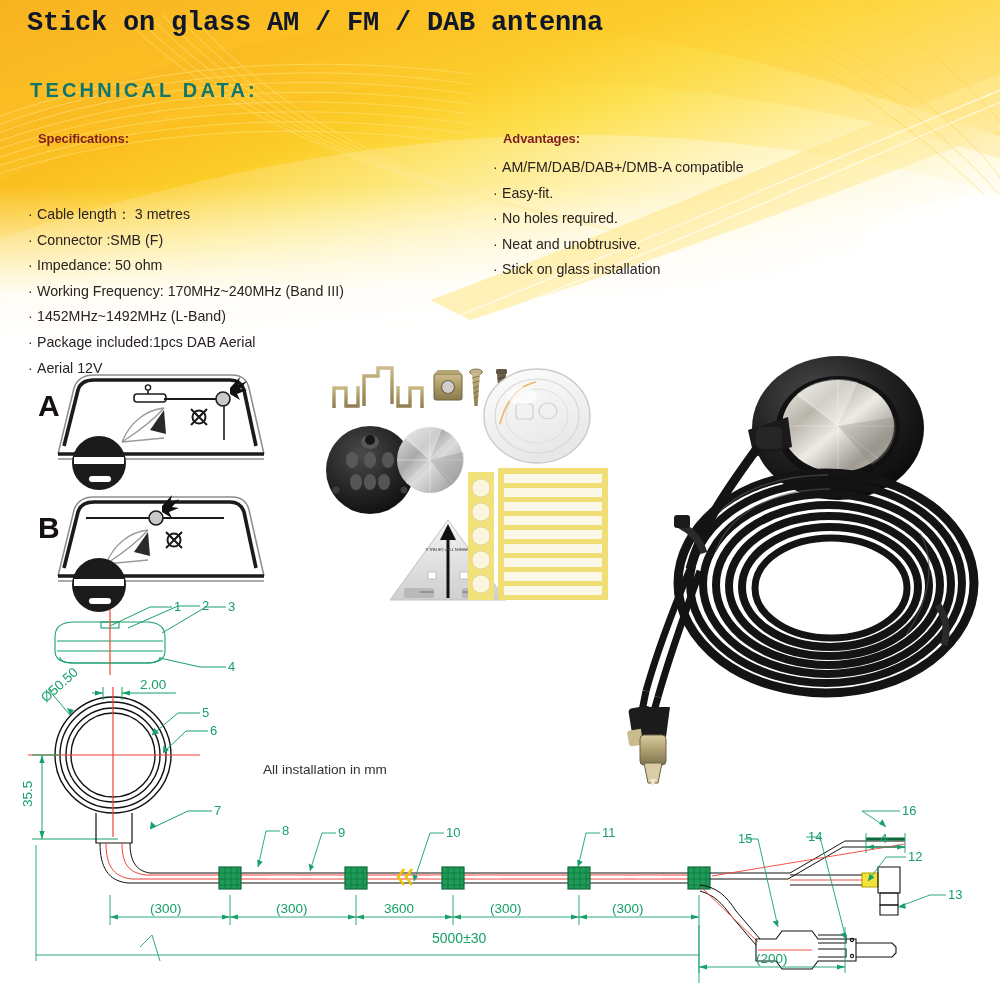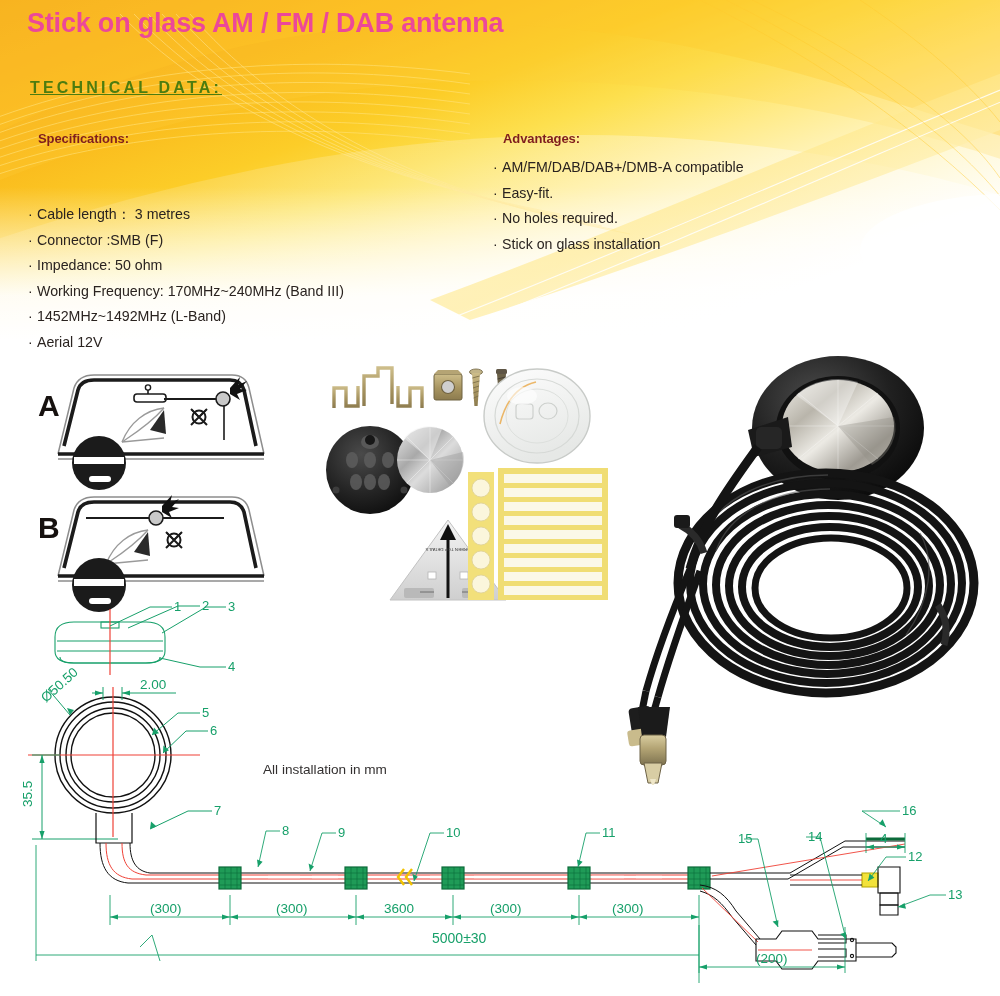--- a/index.html
+++ b/index.html
@@ -54,28 +54,27 @@
         #fde04f 46%,
         #ffeb8a 56%,
         #fff7cf 68%,
         #ffffff 82%);
   }
   #header-waves { position: absolute; left: 0; top: 0; width: 1000px; height: 340px; }
 
   
   #title {
     position: absolute; left: 27px; top: 8px;
-    font-size: 27px; font-weight: bold; color: #ec4899;
-    letter-spacing: -0.2px; white-space: nowrap;
+    font-size: 27px; font-weight: bold; color: #0f172a;
+    letter-spacing: -0.2px; white-space: nowrap; font-family: Liberation Mono, monospace;
   }
   #techdata {
     position: absolute; left: 30px; top: 79px;
-    font-size: 16px; font-weight: bold; color: #4d7c0f;
+    font-size: 20px; font-weight: bold; color: #0f766e;
     letter-spacing: 3.2px;
-    text-decoration: underline;
   }
   .col-head {
     position: absolute;
     font-size: 13px; font-weight: bold; color: #7f1d1d;
     letter-spacing: -0.1px;
   }
   #spec-head { left: 38px; top: 131px; }
   #adv-head  { left: 503px; top: 131px; }
 
   .bullet-list { position: absolute; list-style: none; }
@@ -183,28 +182,30 @@
   <div id="title">Stick on glass AM / FM / DAB antenna</div>
   <div id="techdata">TECHNICAL DATA:</div>
 
   <div class="col-head" id="spec-head">Specifications:</div>
   <ul class="bullet-list" id="spec-list">
     <li><span class="dot">·</span><span>Cable length：  3 metres</span></li>
     <li><span class="dot">·</span><span>Connector :SMB (F)</span></li>
     <li><span class="dot">·</span><span>Impedance: 50 ohm</span></li>
     <li><span class="dot">·</span><span>Working Frequency: 170MHz~240MHz (Band III)</span></li>
     <li><span class="dot">·</span><span>1452MHz~1492MHz (L-Band)</span></li>
+    <li><span class="dot">·</span><span>Package included:1pcs DAB Aerial</span></li>
     <li><span class="dot">·</span><span>Aerial 12V</span></li>
   </ul>
 
   <div class="col-head" id="adv-head">Advantages:</div>
   <ul class="bullet-list" id="adv-list">
     <li><span class="dot">·</span><span>AM/FM/DAB/DAB+/DMB-A compatible</span></li>
     <li><span class="dot">·</span><span>Easy-fit.</span></li>
     <li><span class="dot">·</span><span>No holes required.</span></li>
+    <li><span class="dot">·</span><span>Neat and unobtrusive.</span></li>
     <li><span class="dot">·</span><span>Stick on glass installation</span></li>
   </ul>
 
   <div id="letter-a" class="diag-letter">A</div>
   <svg id="diagram-a" width="270" height="125" viewBox="0 0 270 125">
     <g fill="none" stroke="#1b1b1b">
       <path d="M30,78 L44,22 C46,15 52,12 60,12 L196,12 C204,12 208,16 210,22 L222,78" stroke-width="3.6" stroke-linejoin="round"></path>
       <path d="M24,86 L40,20 C43,11 50,7 60,7 L198,7 C208,7 213,12 215,20 L230,86" stroke-width="1.5" opacity="0.5"></path>
       <path d="M24,86 L230,86" stroke-width="3.6"></path>
       <path d="M24,86 L230,86" stroke-width="1.3" opacity="0.5" transform="translate(0,5)"></path>

